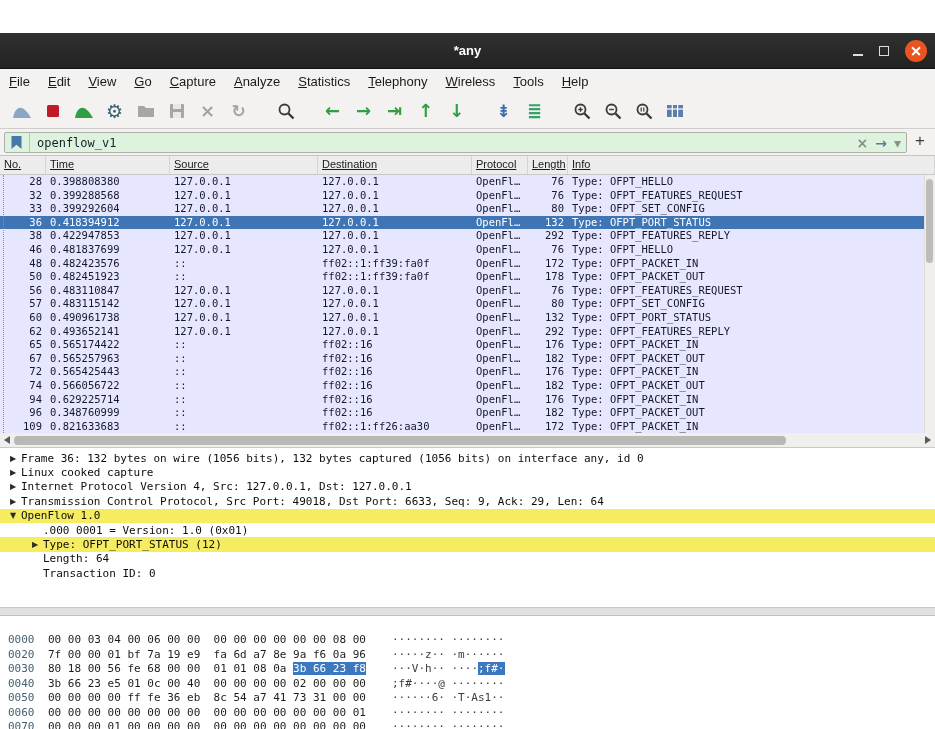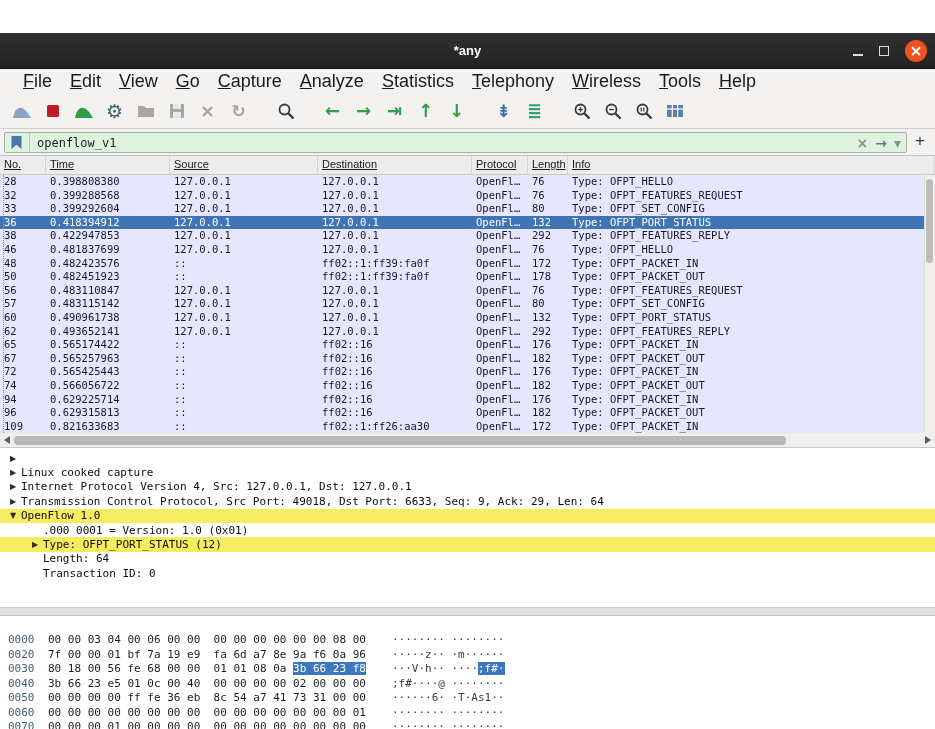--- a/index.html
+++ b/index.html
@@ -9,21 +9,21 @@
 .titlebar{height:36px;background:linear-gradient(#313131,#222);position:relative;display:flex;align-items:center;flex:0 0 auto;border-bottom:1px solid #121212;}
 .title{position:absolute;left:0;right:0;text-align:center;color:#fff;font-weight:bold;font-size:13px;}
 .winbtns{margin-left:auto;display:flex;align-items:center;gap:16px;padding-right:8px;z-index:2;}
 .btn-min{width:10px;height:11px;border-bottom:2px solid #ddd;cursor:pointer;}
 .btn-max{width:10px;height:10px;border:1.5px solid #ddd;cursor:pointer;}
 .btn-close{width:22px;height:22px;border-radius:50%;background:var(--close_btn);position:relative;cursor:pointer;}
 .btn-close::before,.btn-close::after{content:"";position:absolute;left:50%;top:50%;width:11px;height:1.7px;background:#fff;}
 .btn-close::before{transform:translate(-50%,-50%) rotate(45deg);}
 .btn-close::after{transform:translate(-50%,-50%) rotate(-45deg);}
 
-.menubar{height:25px;background:#f3f2f1;display:flex;align-items:center;font-size:18px;color:#1a1a1a;flex:0 0 auto;padding-left:14px;}
+.menubar{height:25px;background:#f3f2f1;display:flex;align-items:center;font-size:13px;color:#1a1a1a;flex:0 0 auto;padding-left:0;}
 .menu-item{padding:3px 9px;cursor:pointer;display:inline-block;}
 .menu-item::first-letter{text-decoration:underline;}
 
 .toolbar{height:35px;background:#f3f2f1;border-bottom:1px solid #cfcecd;display:flex;align-items:center;padding-left:6px;flex:0 0 auto;}
 .ticon{width:31px;height:28px;display:flex;align-items:center;justify-content:center;cursor:pointer;}
 .ticon span.g{font-family:"DejaVu Sans",sans-serif;line-height:1;}
 .tsep{width:16px;height:1px;flex:0 0 auto;}
 
 .filterbar{height:27px;background:#f3f2f1;border-bottom:1px solid #c6c5c4;display:flex;align-items:flex-end;padding:2px 4px;gap:4px;flex:0 0 auto;}
 .ffield{flex:1;height:21px;background:var(--filter_bg);border:1px solid #a9b1a9;border-radius:2px;display:flex;align-items:center;padding:0 5px;gap:7px;}
@@ -33,21 +33,21 @@
 .ficon.apply{color:#5f7d92;font-size:14px;}
 .fplus{font-size:17px;color:#3a3a3a;padding:0 6px 2px 4px;cursor:pointer;}
 
 .phdr{height:19px;background:#ececec;border-bottom:1px solid #c9c9c9;display:grid;grid-template-columns:46px 124px 148px 154px 56px 40px 1fr;font-size:11px;color:#1a1a1a;flex:0 0 auto;}
 .hcell{border-right:1px solid #d4d4d4;padding:2px 4px;white-space:nowrap;overflow:hidden;cursor:pointer;text-decoration:underline;}
 .plist{height:258px;overflow:hidden;position:relative;background:#fff;flex:0 0 auto;font-family:"DejaVu Sans Mono",monospace;font-size:10.5px;}
 .relline{position:absolute;left:3px;top:0;bottom:0;border-left:1px dotted #8f8f8f;pointer-events:none;}
 .prow{display:grid;grid-template-columns:46px 124px 148px 154px 56px 40px 1fr;height:13.6px;line-height:13.6px;background:var(--row_bg);color:var(--row_fg);cursor:pointer;}
 .prow.sel{background:var(--selection_bg);color:var(--selection_fg);}
 .pc{padding:0 4px;white-space:pre;overflow:hidden;}
-.pc.r{}
+.pc.r{text-align:right;}
 .vscroll{position:absolute;right:0;top:0;width:11px;bottom:0;background:#f0efee;border-left:1px solid #dcdcdc;cursor:pointer;}
 .vthumb{position:absolute;right:2px;top:4px;width:7px;height:84px;background:#bdbcbb;border-radius:4px;}
 
 .hscroll{height:15px;background:#f0efee;border-bottom:1px solid #c9c9c9;position:relative;flex:0 0 auto;cursor:pointer;}
 .harrow{position:absolute;top:3px;width:0;height:0;border-top:4.5px solid transparent;border-bottom:4.5px solid transparent;}
 .harrow.left{left:4px;border-right:6px solid #5a5a5a;}
 .harrow.right{right:4px;border-left:6px solid #5a5a5a;}
 .hthumb{position:absolute;left:14px;top:3px;width:772px;height:9px;background:#b9b8b7;border-radius:4px;}
 
 .details{height:160px;background:#fff;border-bottom:1px solid #c9c9c9;padding-top:3px;font-family:"DejaVu Sans Mono",monospace;font-size:11px;color:#0c0c0c;overflow:hidden;flex:0 0 auto;}
@@ -368,21 +368,21 @@
         <span class="pc r">94</span>
         <span class="pc">0.629225714</span>
         <span class="pc">::</span>
         <span class="pc">ff02::16</span>
         <span class="pc">OpenFl…</span>
         <span class="pc r">176</span>
         <span class="pc">Type: OFPT_PACKET_IN</span>
       </div>
       <div class="prow">
         <span class="pc r">96</span>
-        <span class="pc">0.629315813</span>
+        <span class="pc">0.348760999</span>
         <span class="pc">::</span>
         <span class="pc">ff02::16</span>
         <span class="pc">OpenFl…</span>
         <span class="pc r">182</span>
         <span class="pc">Type: OFPT_PACKET_OUT</span>
       </div>
       <div class="prow">
         <span class="pc r">109</span>
         <span class="pc">0.821633683</span>
         <span class="pc">::</span>
@@ -397,21 +397,21 @@
       </div>
     </div>
 
   <div class="hscroll">
     <div class="harrow left"></div>
     <div class="hthumb"></div>
     <div class="harrow right"></div>
   </div>
 
   <div class="details" id="details">
-      <div class="dline i0"><span class="dtri">▶</span></div>
+      <div class="dline i0"><span class="dtri">▶</span><span>Frame 36: 132 bytes on wire (1056 bits), 132 bytes captured (1056 bits) on interface any, id 0</span></div>
       <div class="dline i0"><span class="dtri">▶</span><span>Linux cooked capture</span></div>
       <div class="dline i0"><span class="dtri">▶</span><span>Internet Protocol Version 4, Src: 127.0.0.1, Dst: 127.0.0.1</span></div>
       <div class="dline i0"><span class="dtri">▶</span><span>Transmission Control Protocol, Src Port: 49018, Dst Port: 6633, Seq: 9, Ack: 29, Len: 64</span></div>
       <div class="dline i0 hl"><span class="dtri">▼</span><span>OpenFlow 1.0</span></div>
       <div class="dline i1"><span class="dtri"></span><span>.000 0001 = Version: 1.0 (0x01)</span></div>
       <div class="dline i1 hl"><span class="dtri">▶</span><span>Type: OFPT_PORT_STATUS (12)</span></div>
       <div class="dline i1"><span class="dtri"></span><span>Length: 64</span></div>
       <div class="dline i1"><span class="dtri"></span><span>Transaction ID: 0</span></div>
     </div>
 

